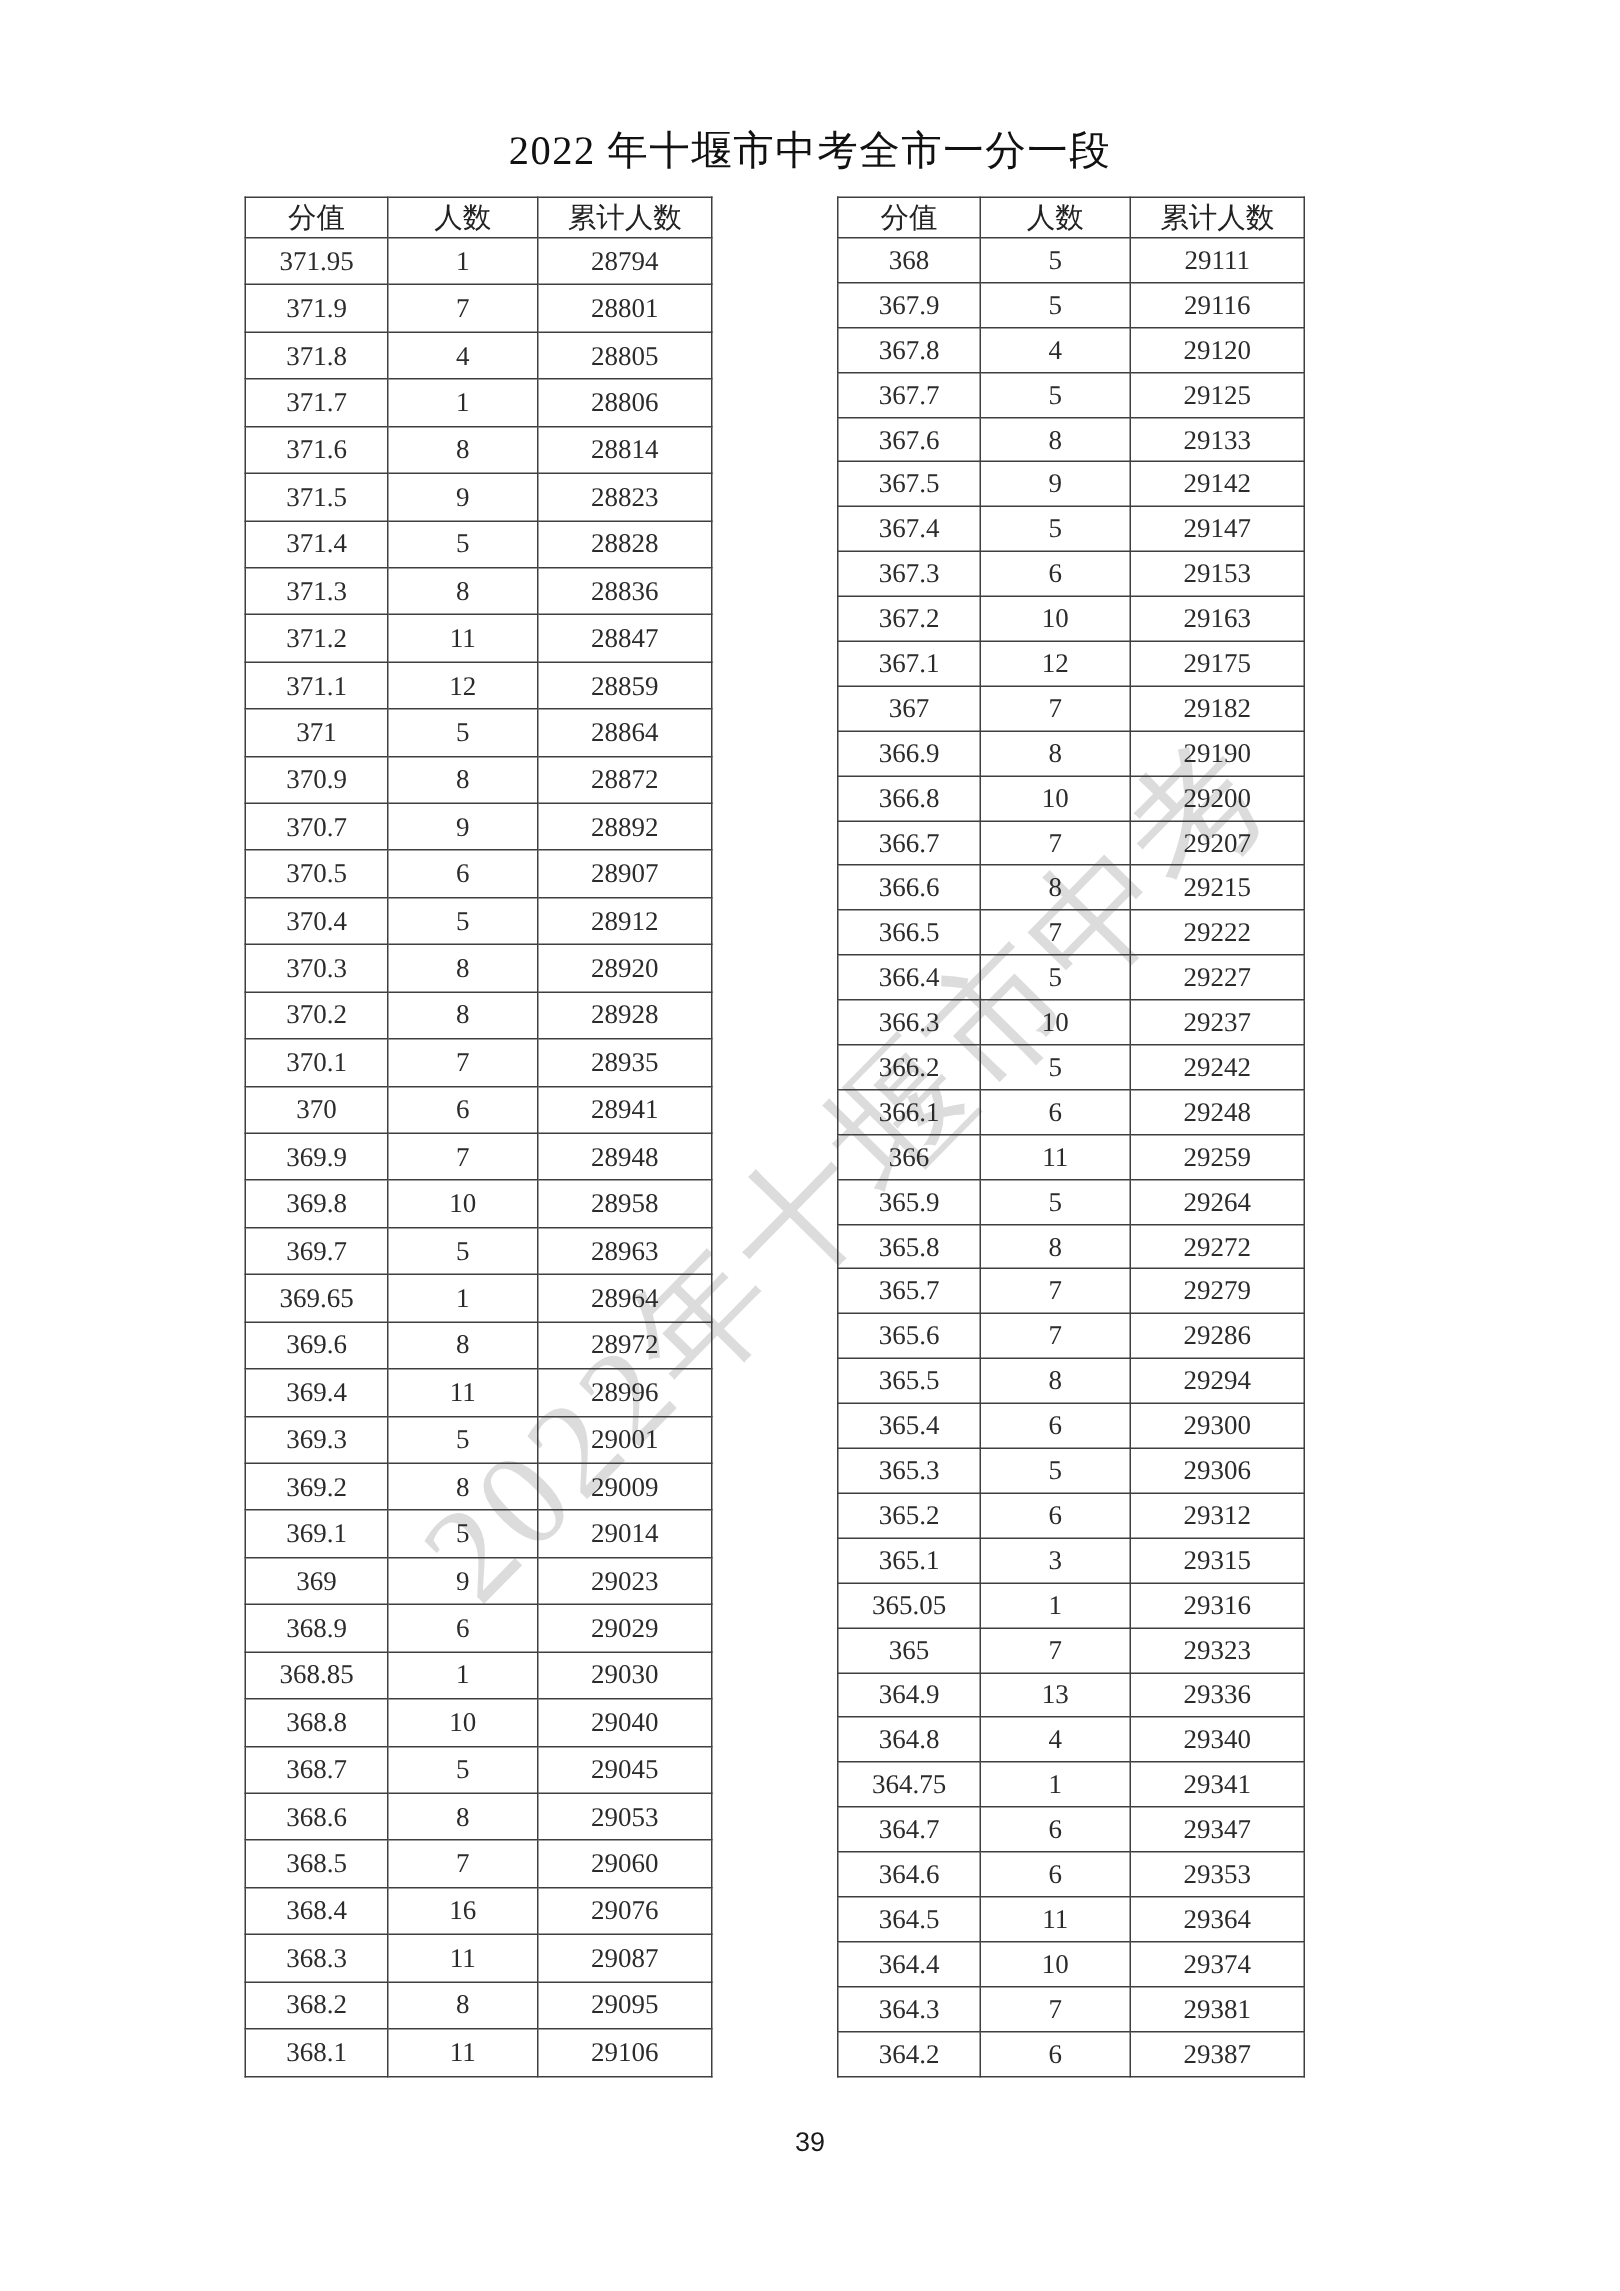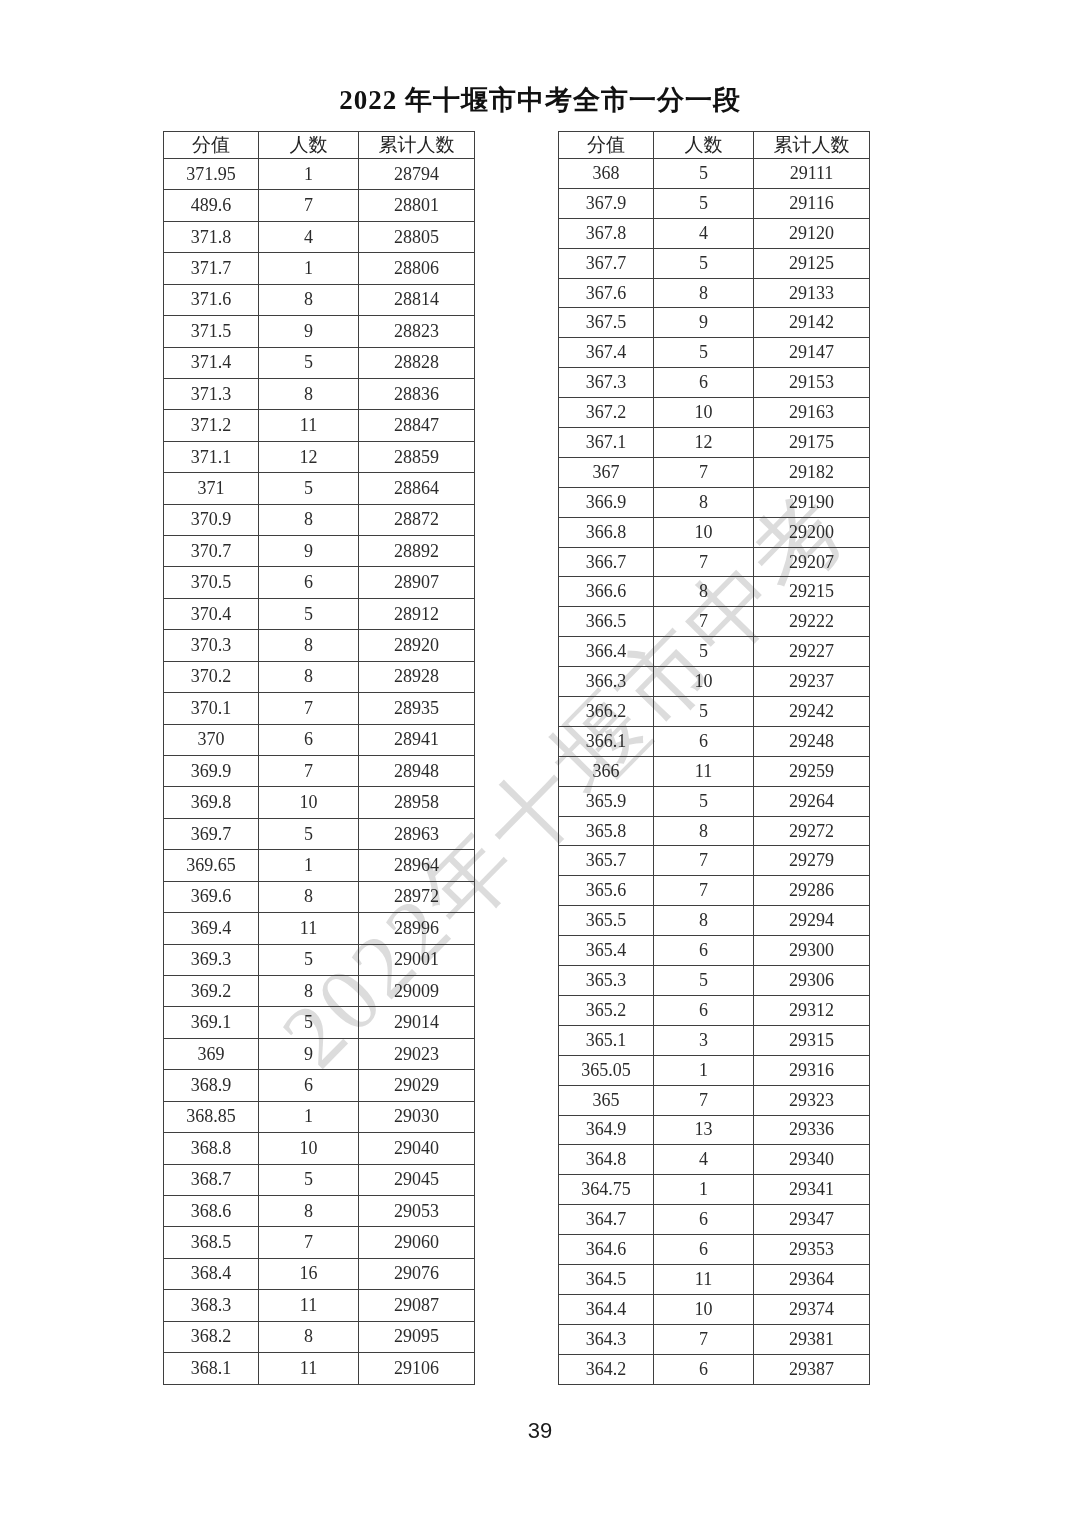--- a/index.html
+++ b/index.html
@@ -15,21 +15,21 @@
     overflow: hidden;
     font-family: "Liberation Serif", "DejaVu Serif", serif;
   }
   .doc-title {
     position: absolute;
     top: 82px;
     left: 0;
     width: 100%;
     text-align: center;
     font-size: 27px;
-    font-weight: bold;
+    font-weight: normal;
     color: #111111;
     letter-spacing: 1px;
     z-index: 2;
   }
   .watermark {
     position: absolute;
     left: 565px;
     top: 780px;
     transform: translate(-50%, -50%) rotate(-45.5deg);
     transform-origin: center center;
@@ -69,21 +69,21 @@
   }
   .col-score { width: 95px; }
   .col-count { width: 100px; }
   .col-cum   { width: 116px; }
   .page-number {
     position: absolute;
     top: 1418px;
     left: 0;
     width: 100%;
     text-align: center;
-    font-size: 22px;
+    font-size: 18px;
     color: #1a1a1a;
     font-family: "Liberation Sans", "DejaVu Sans", sans-serif;
     z-index: 2;
   }
 </style>
 </head>
 <body>
 
 <div class="page">
 
@@ -104,21 +104,21 @@
         <th>累计人数</th>
       </tr>
     </thead>
     <tbody>
         <tr>
           <td>371.95</td>
           <td>1</td>
           <td>28794</td>
         </tr>
         <tr>
-          <td>489.6</td>
+          <td>371.9</td>
           <td>7</td>
           <td>28801</td>
         </tr>
         <tr>
           <td>371.8</td>
           <td>4</td>
           <td>28805</td>
         </tr>
         <tr>
           <td>371.7</td>

